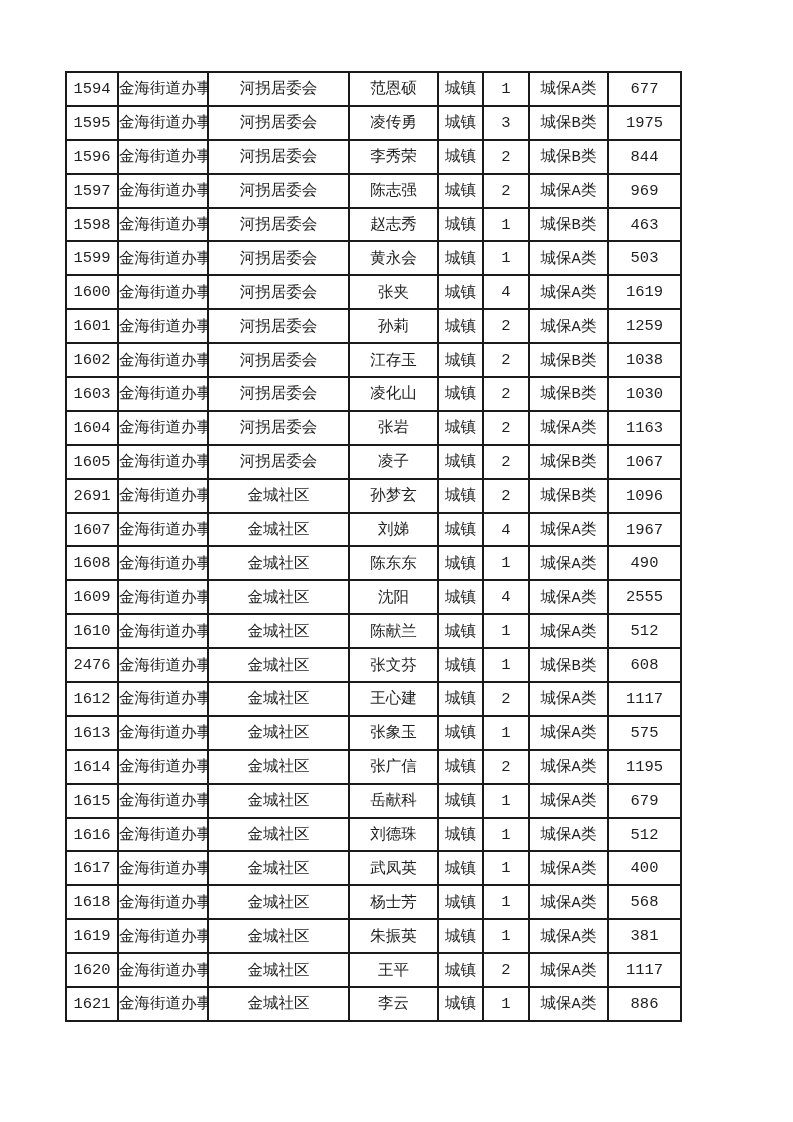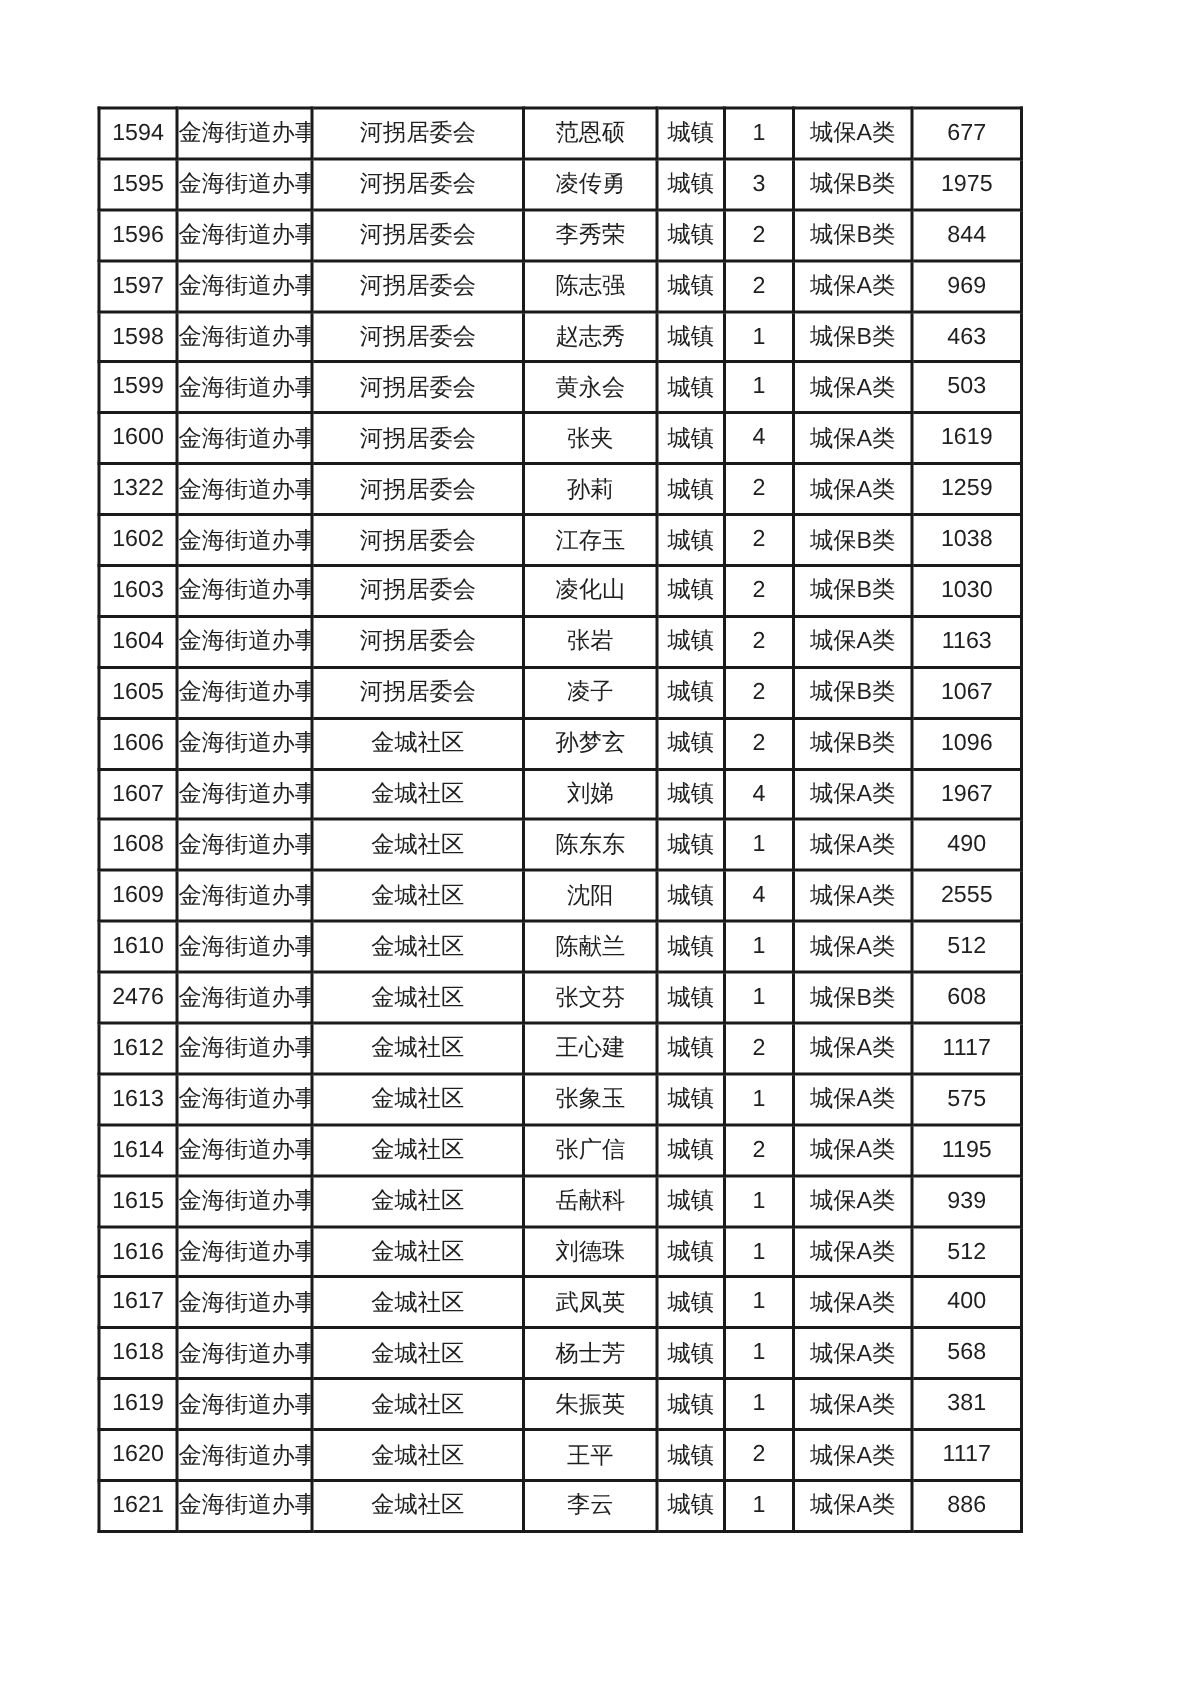--- a/index.html
+++ b/index.html
@@ -6,21 +6,21 @@
     margin: 0;
     padding: 0;
     background: #ffffff;
   }
   .page {
     position: relative;
     width: 793px;
     height: 1122px;
     background: #ffffff;
     overflow: hidden;
-    font-family: Liberation Sans, sans-serif;
+    font-family: Liberation Mono, monospace;
     color: #1f1f1f;
   }
   .data-table {
     position: absolute;
     left: 65px;
     top: 71px;
     width: 615px;
     border-collapse: collapse;
     table-layout: fixed;
   }
@@ -243,21 +243,21 @@
           </td>
           <td>
             <div class="cell-clip">城保A类</div>
           </td>
           <td>
             <div class="cell-clip">1619</div>
           </td>
         </tr>
         <tr>
           <td>
-            <div class="cell-clip">1322</div>
+            <div class="cell-clip">1601</div>
           </td>
           <td>
             <div class="cell-clip">金海街道办事处</div>
           </td>
           <td>
             <div class="cell-clip">河拐居委会</div>
           </td>
           <td>
             <div class="cell-clip">孙莉</div>
           </td>
@@ -373,21 +373,21 @@
           </td>
           <td>
             <div class="cell-clip">城保B类</div>
           </td>
           <td>
             <div class="cell-clip">1067</div>
           </td>
         </tr>
         <tr>
           <td>
-            <div class="cell-clip">1606</div>
+            <div class="cell-clip">2691</div>
           </td>
           <td>
             <div class="cell-clip">金海街道办事处</div>
           </td>
           <td>
             <div class="cell-clip">金城社区</div>
           </td>
           <td>
             <div class="cell-clip">孙梦玄</div>
           </td>
@@ -628,21 +628,21 @@
           <td>
             <div class="cell-clip">城镇</div>
           </td>
           <td>
             <div class="cell-clip">1</div>
           </td>
           <td>
             <div class="cell-clip">城保A类</div>
           </td>
           <td>
-            <div class="cell-clip">939</div>
+            <div class="cell-clip">679</div>
           </td>
         </tr>
         <tr>
           <td>
             <div class="cell-clip">1616</div>
           </td>
           <td>
             <div class="cell-clip">金海街道办事处</div>
           </td>
           <td>

